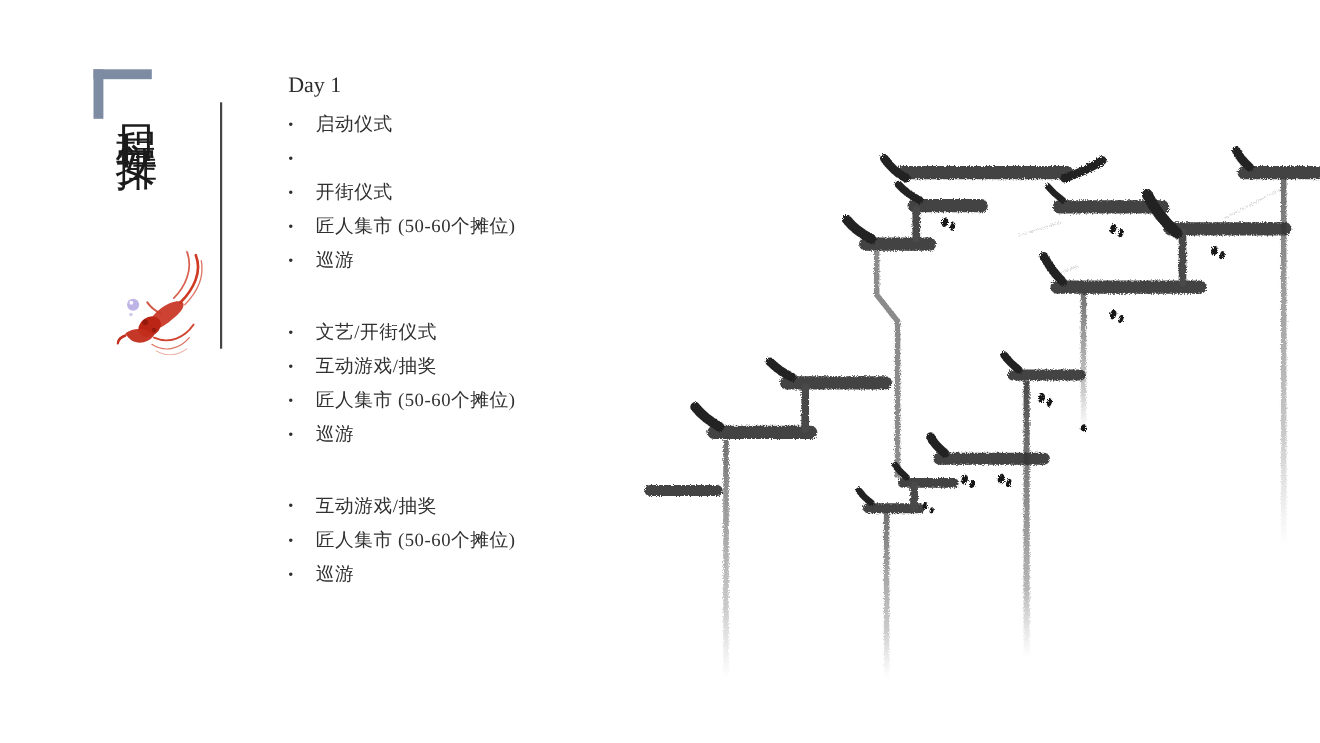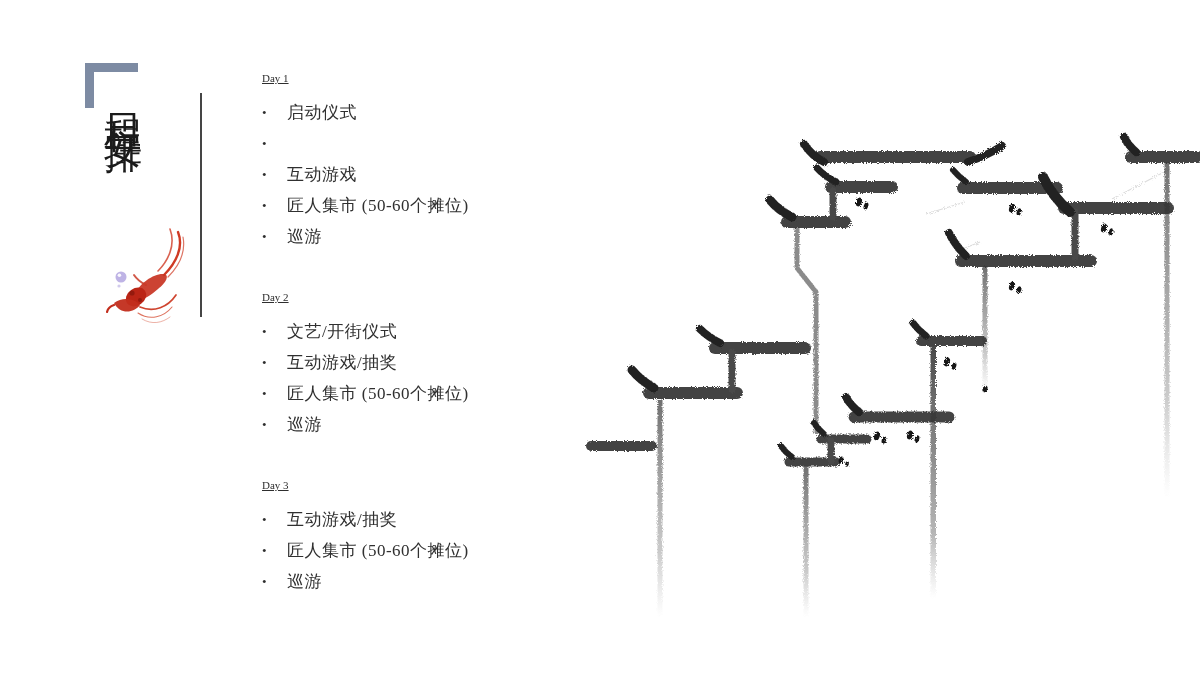--- a/index.html
+++ b/index.html
@@ -22,21 +22,21 @@
     font-size:38px;line-height:44px;letter-spacing:7px;
     color:#1b1b1b;white-space:nowrap;
   }
   
   .koi{position:absolute;left:106px;top:221px;width:84px;height:102px;}
   
   .divider{position:absolute;left:200px;top:93px;width:2px;height:224px;background:#454545;}
   
   .schedule{position:absolute;left:262px;top:67px;width:300px;color:#303030;}
   .day-block{margin:0 0 34px 0;}
-  .day-heading{font-size:11px;line-height:22px;color:#2e2e2e;text-decoration:underline;}
+  .day-heading{font-size:20px;line-height:22px;color:#2e2e2e;}
   .day-list{list-style:none;margin:8px 0 0 0;padding:0;}
   .day-list li{display:flex;align-items:center;height:31px;font-size:17px;color:#303030;}
   .bullet{width:25px;font-size:13px;color:#2e2e2e;flex:0 0 25px;}
   .item-text{white-space:nowrap;letter-spacing:0.5px;text-align:center;}
   
   .rooftops{position:absolute;left:560px;top:110px;width:640px;height:565px;}
 </style>
 </head>
 <body>
 
@@ -85,55 +85,53 @@
         <ul class="day-list">
           <li>
             <span class="bullet">•</span>
             <span class="item-text">启动仪式</span>
           </li>
           <li>
             <span class="bullet">•</span>
           </li>
           <li>
             <span class="bullet">•</span>
-            <span class="item-text">互动游戏</span>
+            <span class="item-text">开街仪式</span>
           </li>
           <li>
             <span class="bullet">•</span>
             <span class="item-text">匠人集市 (50-60个摊位)</span>
           </li>
           <li>
             <span class="bullet">•</span>
             <span class="item-text">巡游</span>
           </li>
         </ul>
       </section>
       <section class="day-block">
-        <div class="day-heading">Day 2</div>
         <ul class="day-list">
           <li>
             <span class="bullet">•</span>
             <span class="item-text">文艺/开街仪式</span>
           </li>
           <li>
             <span class="bullet">•</span>
             <span class="item-text">互动游戏/抽奖</span>
           </li>
           <li>
             <span class="bullet">•</span>
             <span class="item-text">匠人集市 (50-60个摊位)</span>
           </li>
           <li>
             <span class="bullet">•</span>
             <span class="item-text">巡游</span>
           </li>
         </ul>
       </section>
       <section class="day-block">
-        <div class="day-heading">Day 3</div>
         <ul class="day-list">
           <li>
             <span class="bullet">•</span>
             <span class="item-text">互动游戏/抽奖</span>
           </li>
           <li>
             <span class="bullet">•</span>
             <span class="item-text">匠人集市 (50-60个摊位)</span>
           </li>
           <li>

